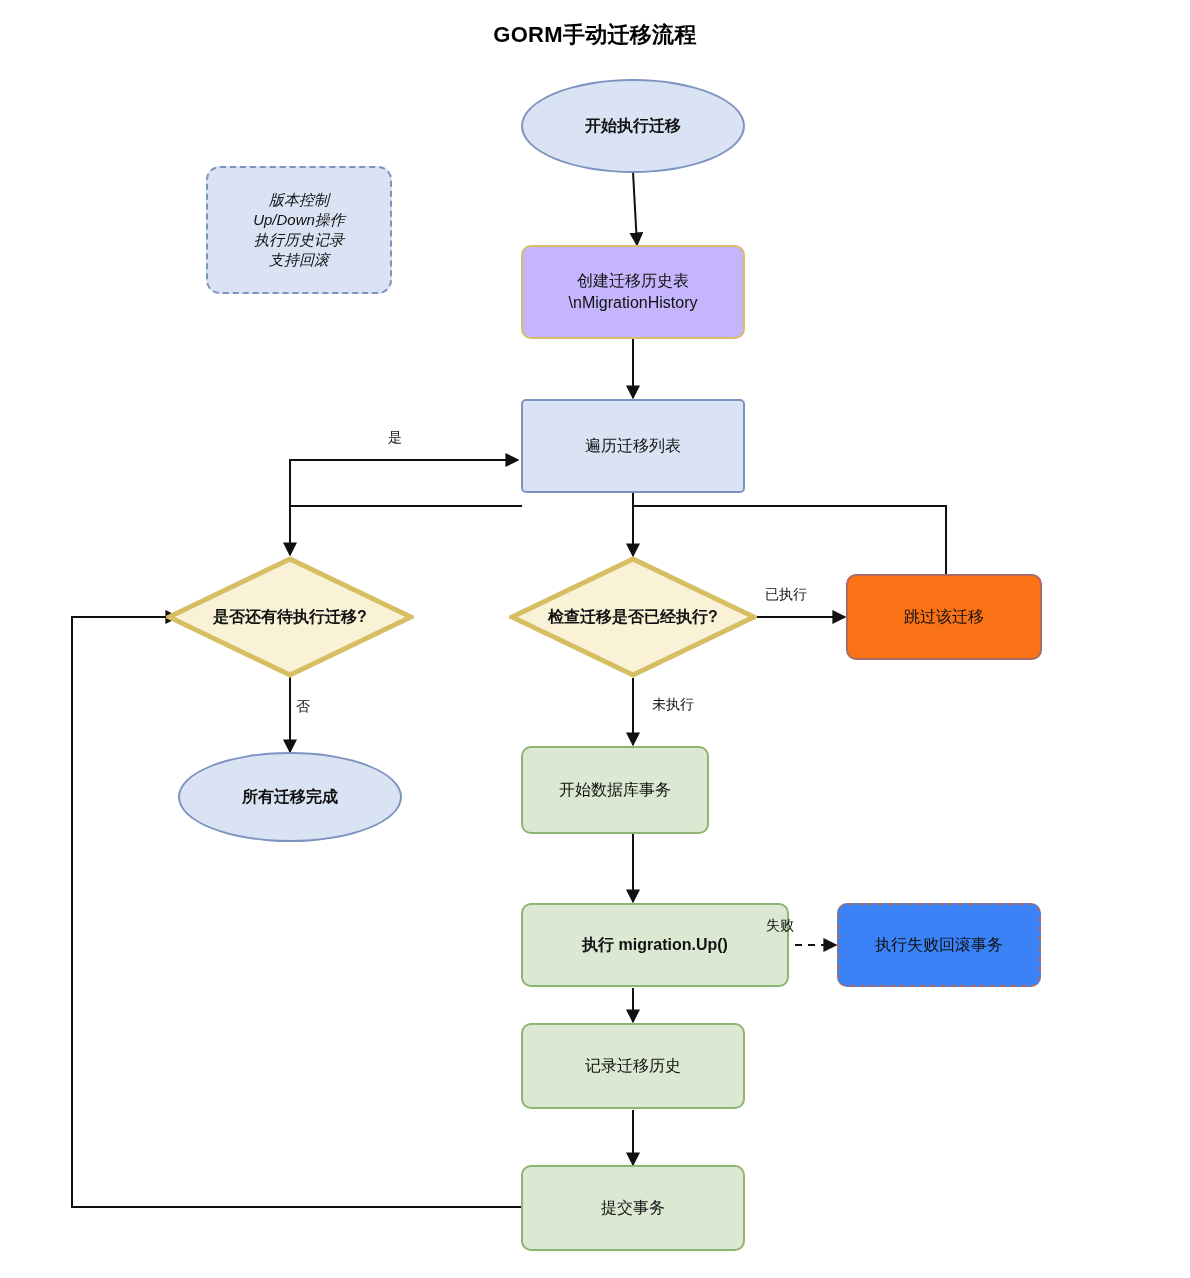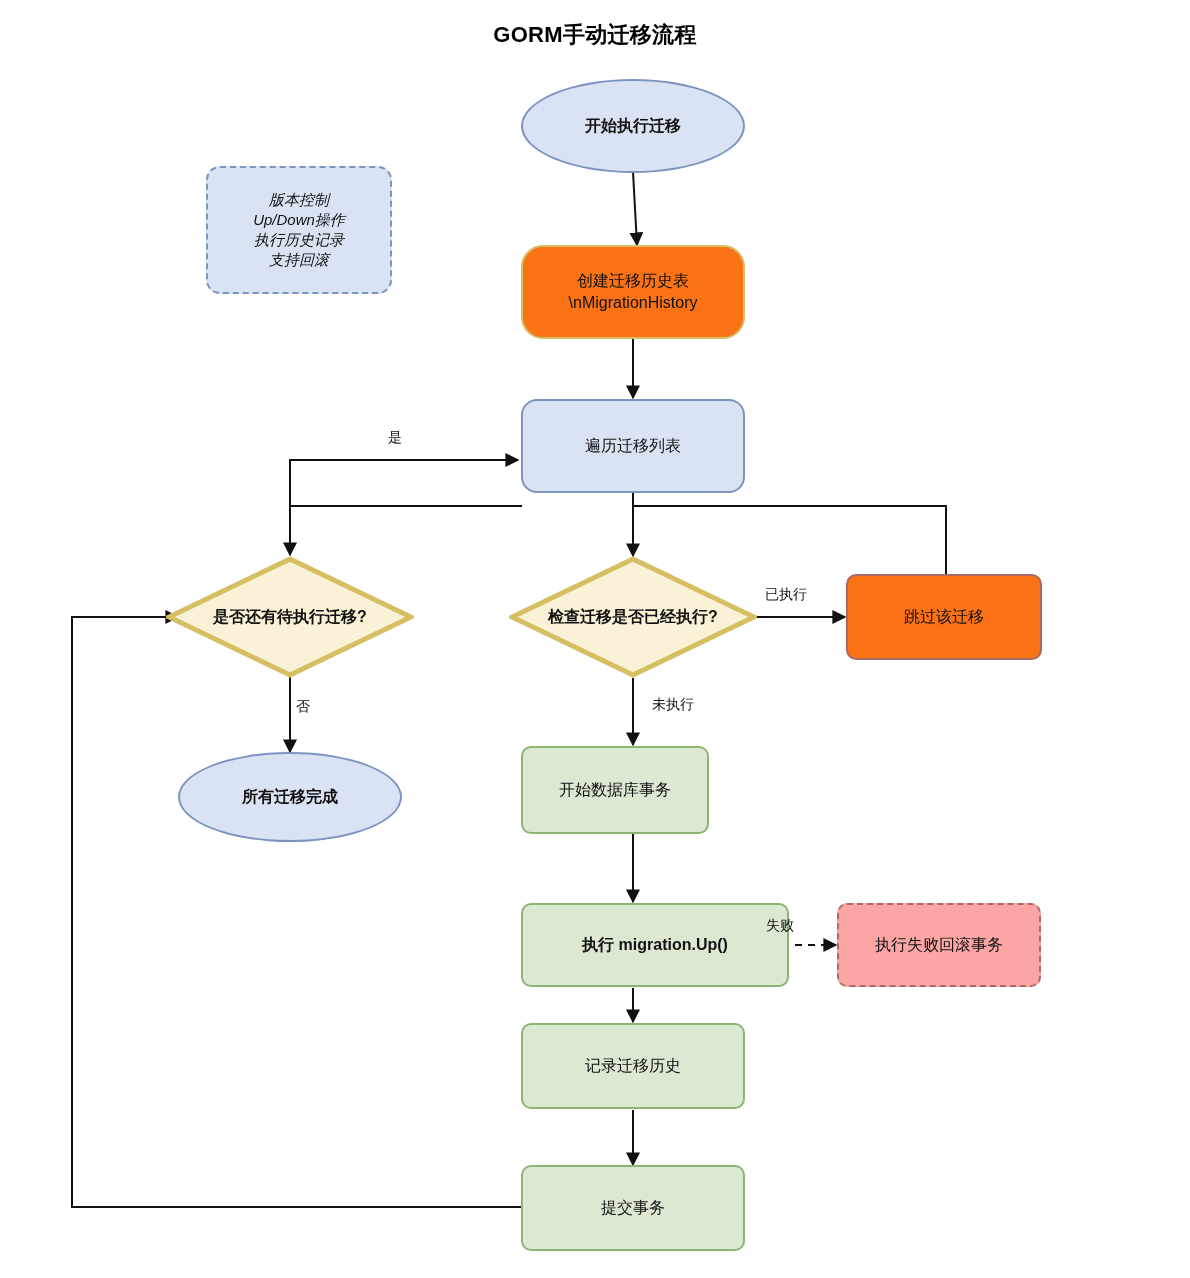--- a/index.html
+++ b/index.html
@@ -49,42 +49,42 @@
   }
 
   
   .n-ellipse {
     border-radius: 50%;
     background: #dae3f3;
     border: 2px solid #7d93c0;
     font-weight: bold;
   }
   .n-process-blue {
-    border-radius: 16px;
+    border-radius: 5px;
     background: #dae3f3;
     border: 2px solid #7d93c0;
   }
   .n-process-yellow {
-    border-radius: 22px;
-    background: #f97316;
+    border-radius: 10px;
+    background: #c4b5fd;
     border: 2px solid #d6bf63;
   }
   .n-process-green {
     border-radius: 10px;
     background: #dbe8d2;
     border: 2px solid #8eb474;
   }
   .n-process-red {
     border-radius: 10px;
     background: #f97316;
     border: 2px solid #a96a66;
   }
   .n-process-red-dashed {
     border-radius: 10px;
-    background: #fca5a5;
+    background: #3b82f6;
     border: 2px dashed #a96a66;
   }
   .n-note-dashed {
     border-radius: 14px;
     background: #dae3f3;
     border: 2px dashed #7d93c0;
     font-size: 15px;
   }
   .n-bold { font-weight: bold; }
 

